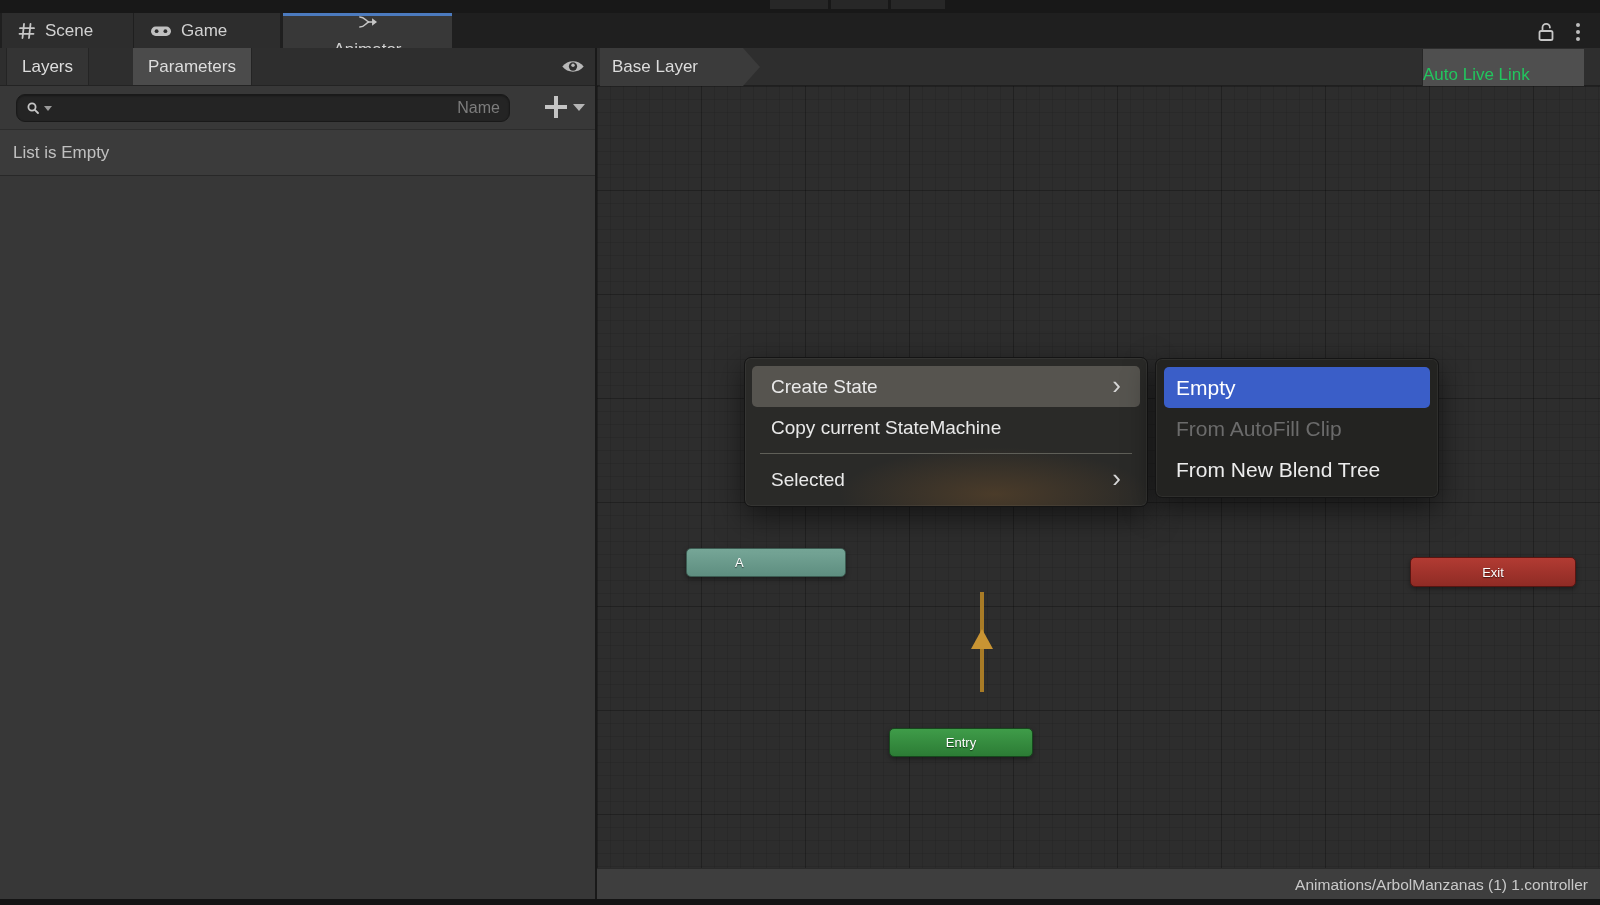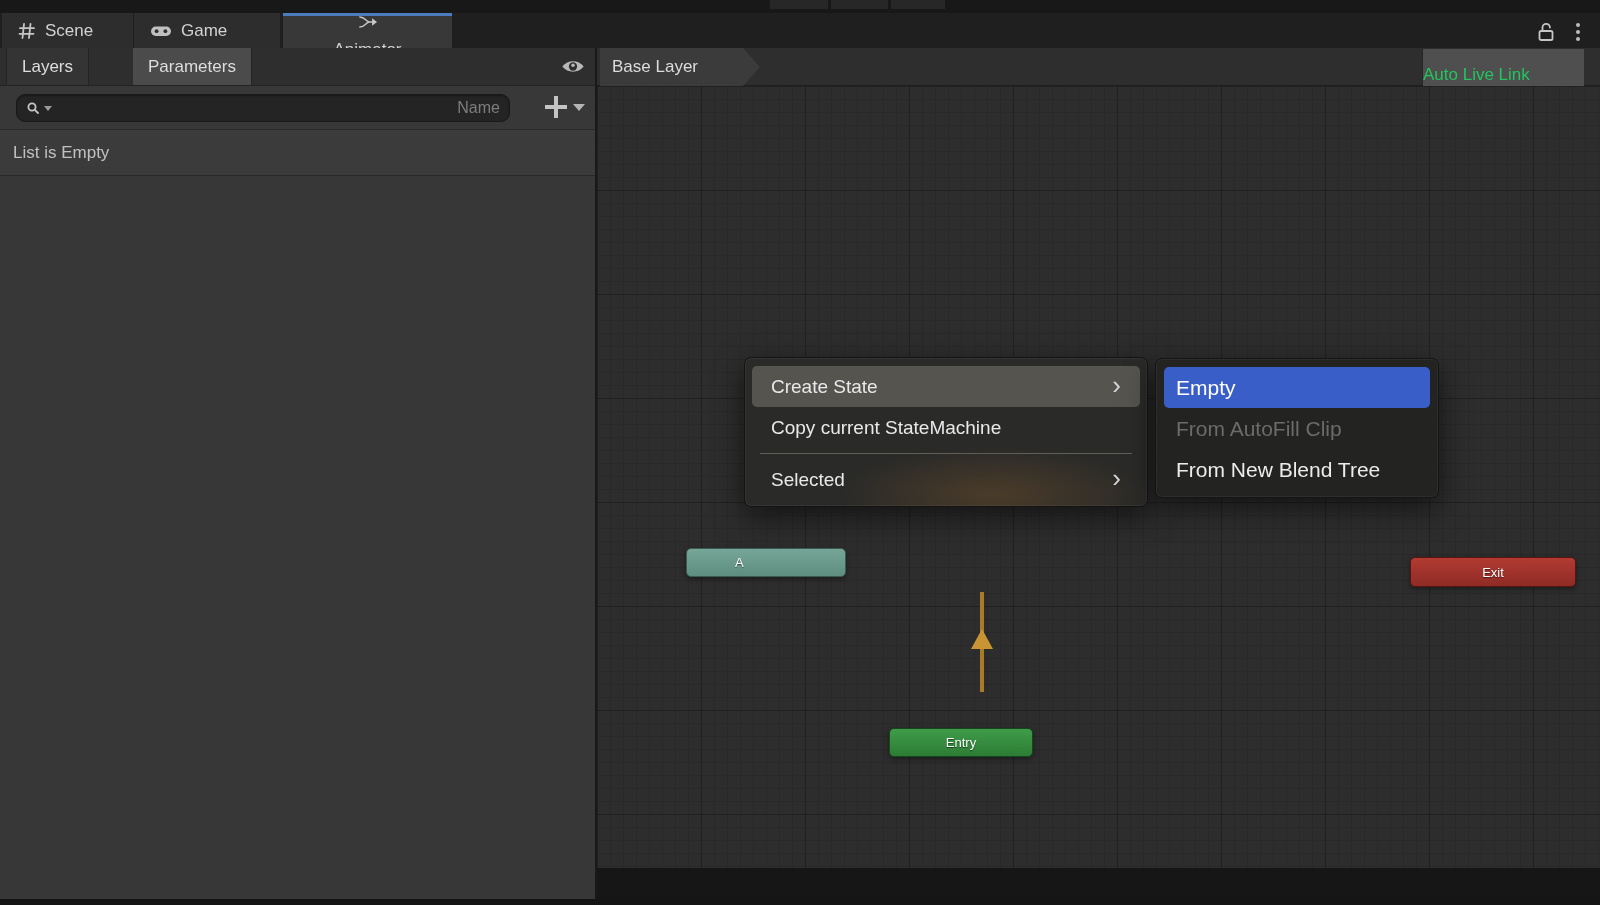--- a/index.html
+++ b/index.html
@@ -217,20 +217,23 @@
     <div class="t-line"></div>
     <div class="t-head"></div>
     <div class="node node-exit">
       <span>Exit</span>
     </div>
     <div class="node node-entry">
       <span>Entry</span>
     </div>
   </div>
 
+  <div id="statusbar">
+    <span>Animations/ArbolManzanas (1) 1.controller</span>
+  </div>
   <div id="bottom-strip"></div>
 
   <div class="ctx-menu">
     <div class="mi highlighted">
       <span>Create State</span>
       <span class="mi-chevron">›</span>
     </div>
     <div class="mi">
       <span>Copy current StateMachine</span>
     </div>

